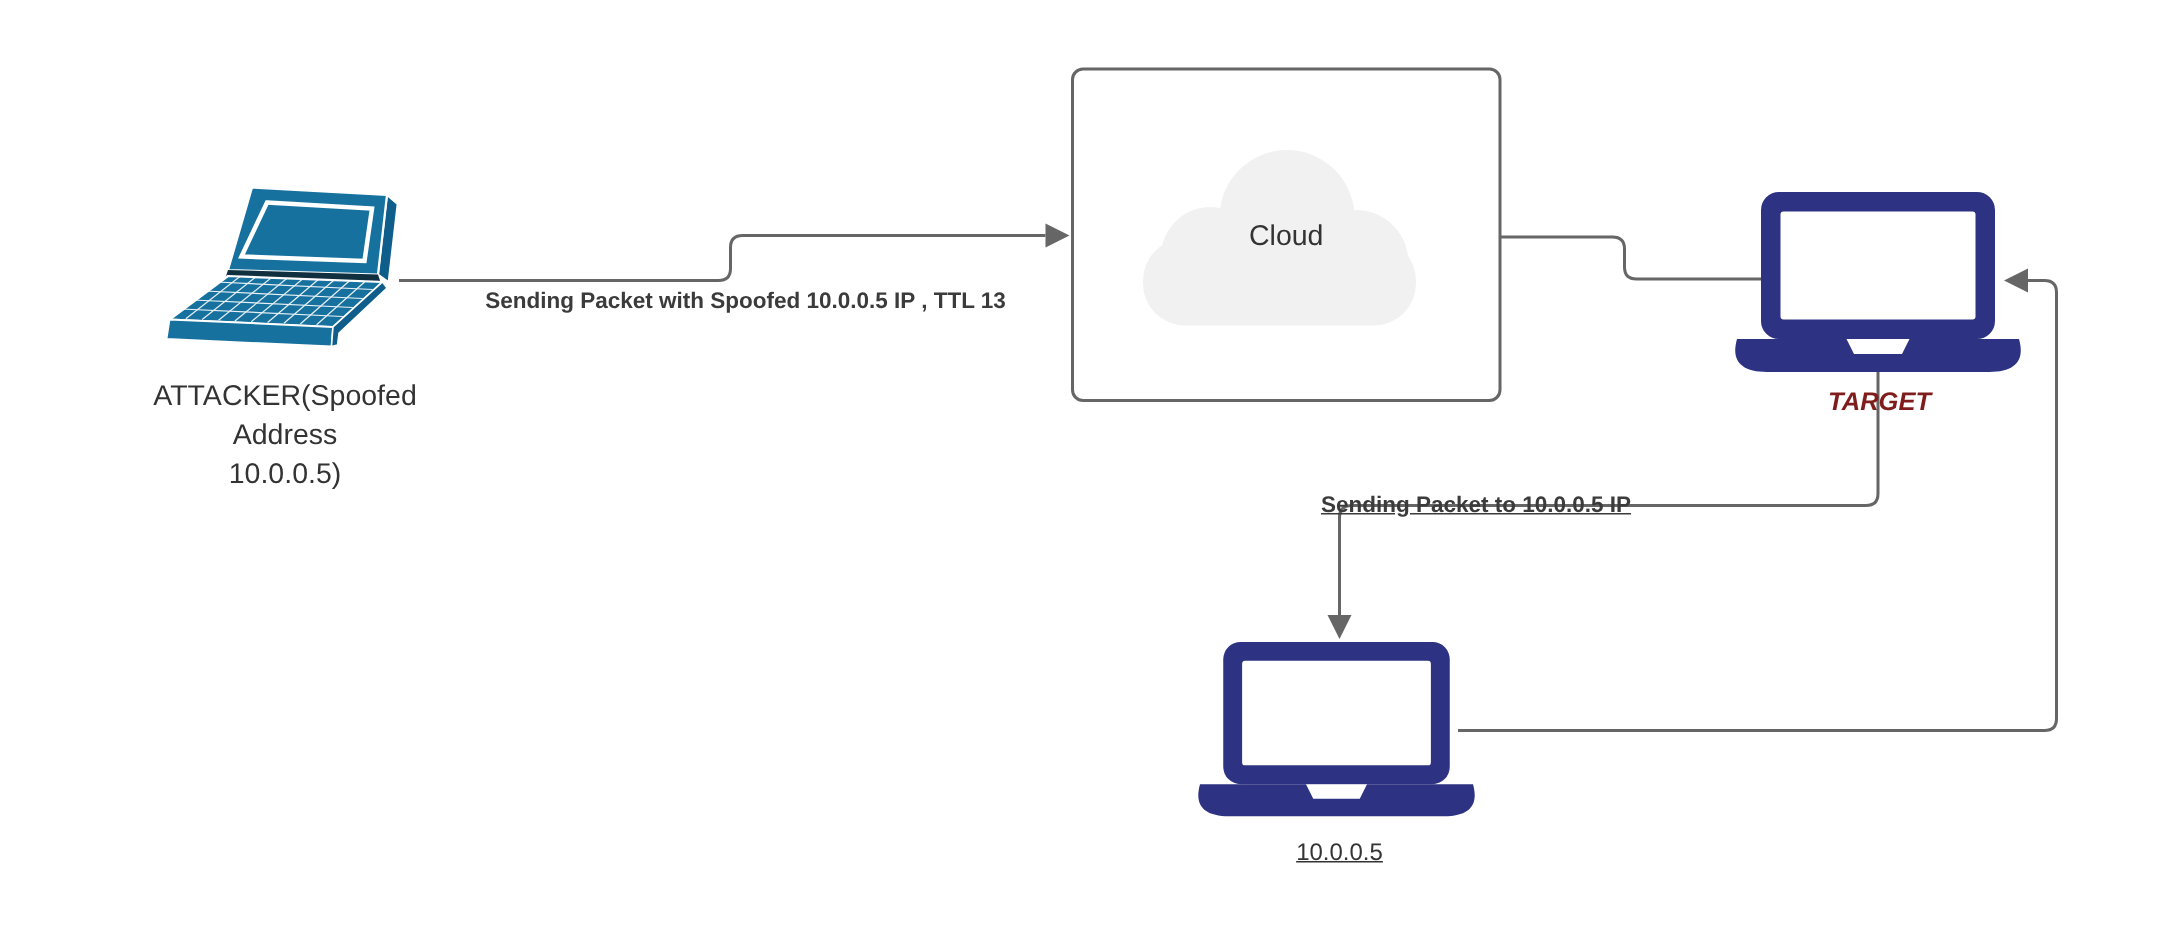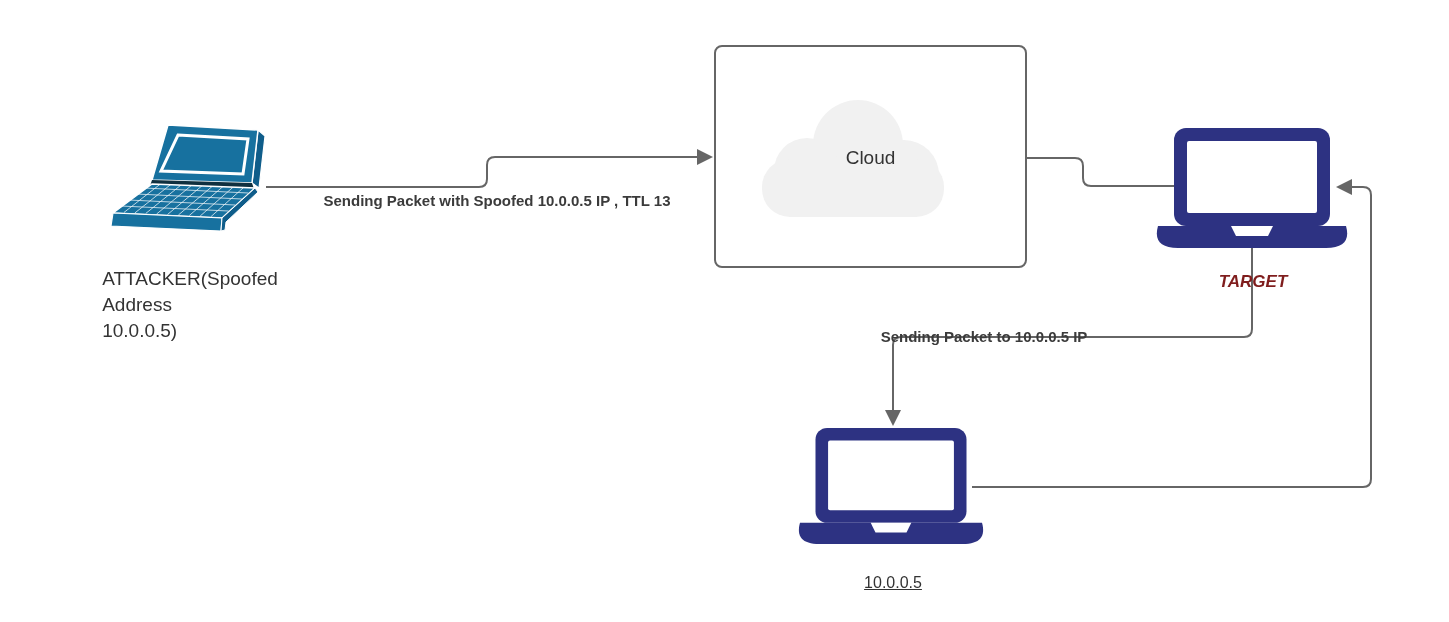--- a/index.html
+++ b/index.html
@@ -11,35 +11,35 @@
   body{background:#fff;font-family:"Liberation Sans", sans-serif;}
   .canvas{
     position:relative; width:1449px; height:622px; background:var(--canvas_bg);
     overflow:hidden;
   }
   .layer{position:absolute; left:0; top:0;}
   .conn{fill:none; stroke:var(--connector); stroke-width:2; stroke-linejoin:round;}
   .arrowhead{fill:var(--connector); stroke:none;}
   .node-svg{position:absolute;}
   .node-label{
-    position:absolute; transform:translateX(-50%); white-space:pre-line; 
-    color:var(--node_label); font-size:19px; line-height:26px;margin-top:14px;
+    position:absolute; transform:translateX(-50%); white-space:pre-line; text-align:center;
+    color:var(--node_label); font-size:19px; line-height:26px;
   }
   .attacker-label{left:190px; top:252px;}
   .target-label{left:1253px; top:255px; font-weight:bold; font-style:italic; font-size:17px; color:#7f1d1d;}
   .realhost-label{left:893px; top:556px; font-size:16px;text-decoration:underline;}
   .edge-label{
     position:absolute; transform:translateX(-50%); white-space:nowrap;
     font-size:15px; font-weight:bold; color:var(--edge_label);text-align:right;
   }
   .edge-label-spoofed{left:497px; top:192px;}
-  .edge-label-toreal{left:984px; top:328px;}
+  .edge-label-toreal{left:984px; top:328px;text-decoration:underline;}
   .edge-label-reply{left:1200px; top:478px;}
   .cloud-box{
-    position:absolute; left:714px; top:45px; width:313px; height:223px; box-sizing:border-box;
+    position:absolute; left:714px; top:45px; width:287px; height:223px; box-sizing:border-box;
     background:#ffffff; border:2px solid var(--cloud_border); border-radius:8px;
   }
   .cloud-shape{position:absolute; left:36px; top:52px;}
   .cloud-label{
     position:absolute; left:50%; top:111px; transform:translate(-50%,-50%);
     font-size:19px; color:var(--node_label);
   }
 </style>
 </head>
 <body>

